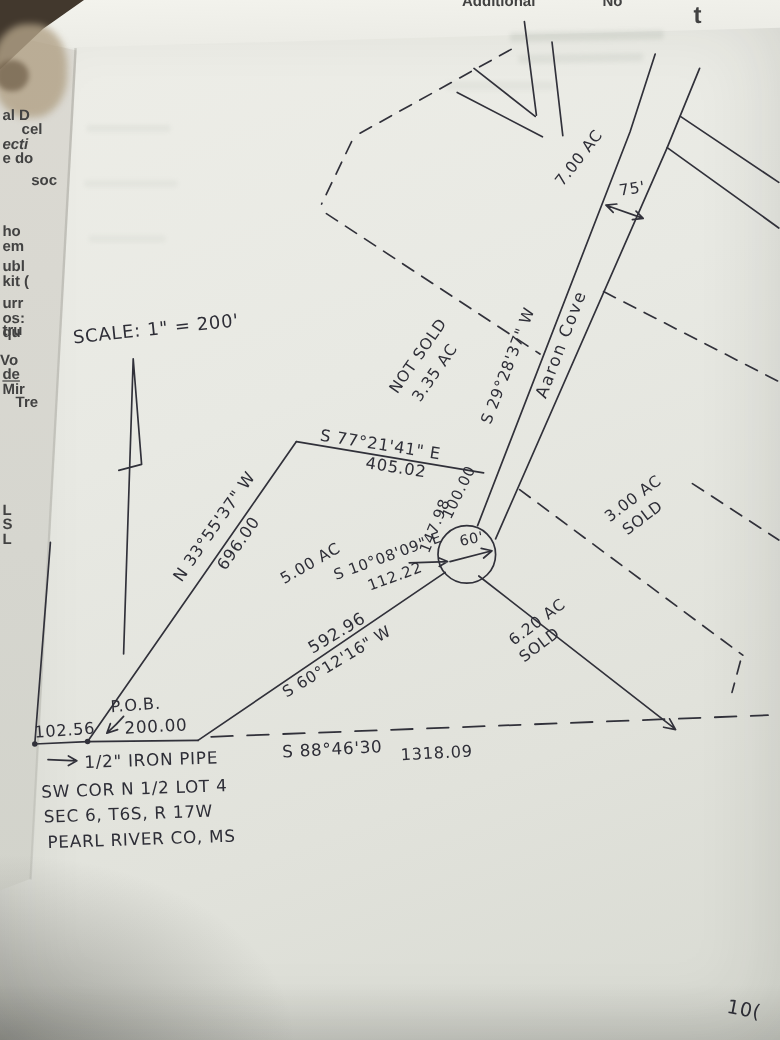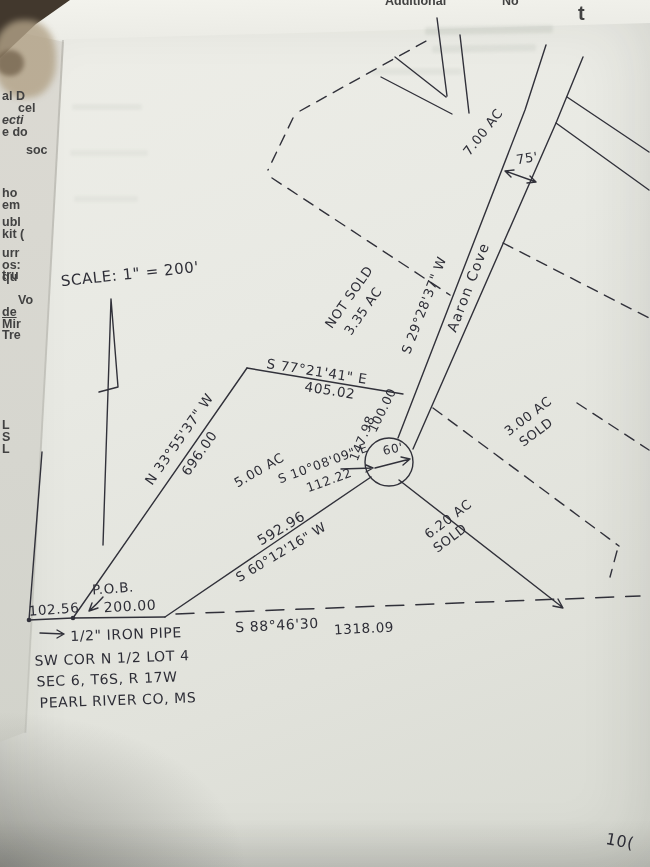--- a/index.html
+++ b/index.html
@@ -154,23 +154,23 @@
   <div class="frag" style="left:2px;top:125px;">e do</div>
   <div class="frag" style="left:2px;top:143px;margin-left:24px;">soc</div>
   <div class="frag" style="left:2px;top:186px;">ho</div>
   <div class="frag" style="left:2px;top:198px;">em</div>
   <div class="frag" style="left:2px;top:215px;">ubl</div>
   <div class="frag" style="left:2px;top:227px;">kit (</div>
   <div class="frag" style="left:2px;top:246px;">urr</div>
   <div class="frag" style="left:2px;top:258px;">os:</div>
   <div class="frag" style="left:2px;top:270px;">qu</div>
   <div class="frag" style="left:2px;top:268px;">tru</div>
-  <div class="frag" style="left:18px;top:293px;">Vo</div>
+  <div class="frag" style="left:0;top:293px;">Vo</div>
   <div class="frag" style="left:2px;top:305px;text-decoration:underline;">de</div>
   <div class="frag" style="left:2px;top:317px;">Mir</div>
-  <div class="frag" style="left:2px;top:328px;">Tre</div>
+  <div class="frag" style="left:13px;top:328px;">Tre</div>
   <div class="frag" style="left:2px;top:418px;">L</div>
   <div class="frag" style="left:2px;top:430px;">S</div>
   <div class="frag" style="left:2px;top:442px;">L</div>
 
   <div class="shadow-bl"></div>
   <div class="shadow-bottom"></div>
 </div>
 
 </body></html>

